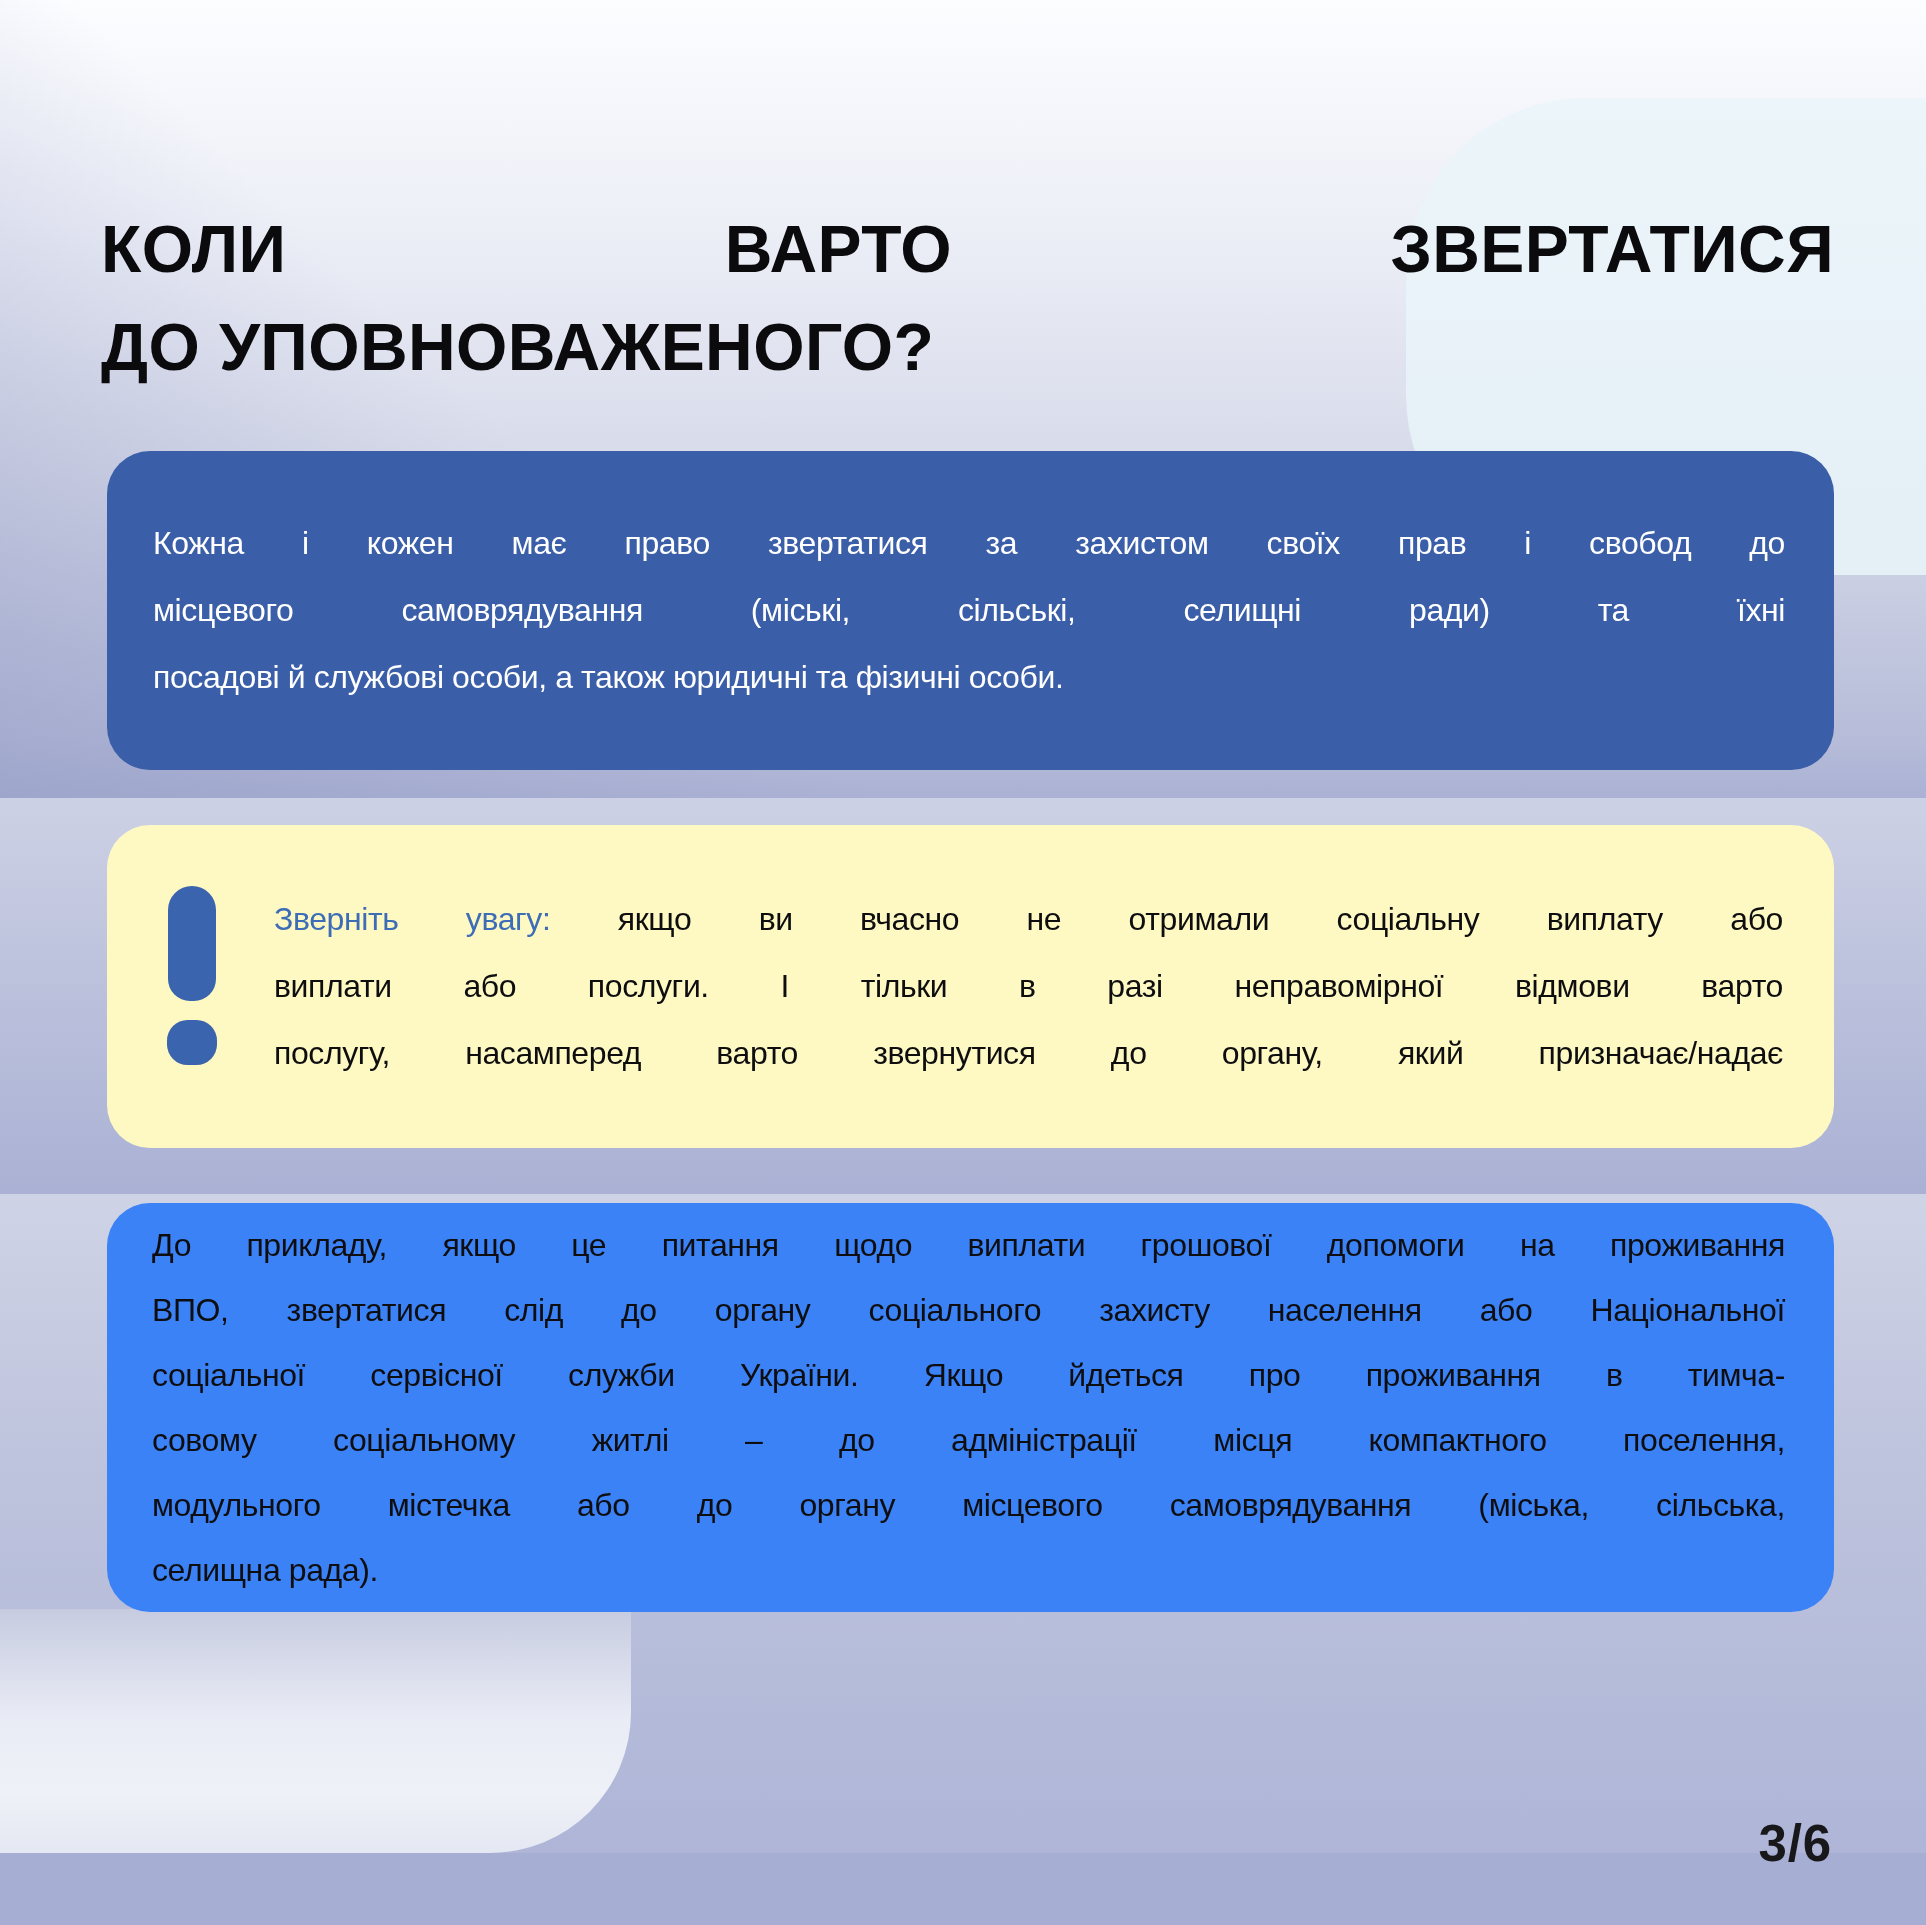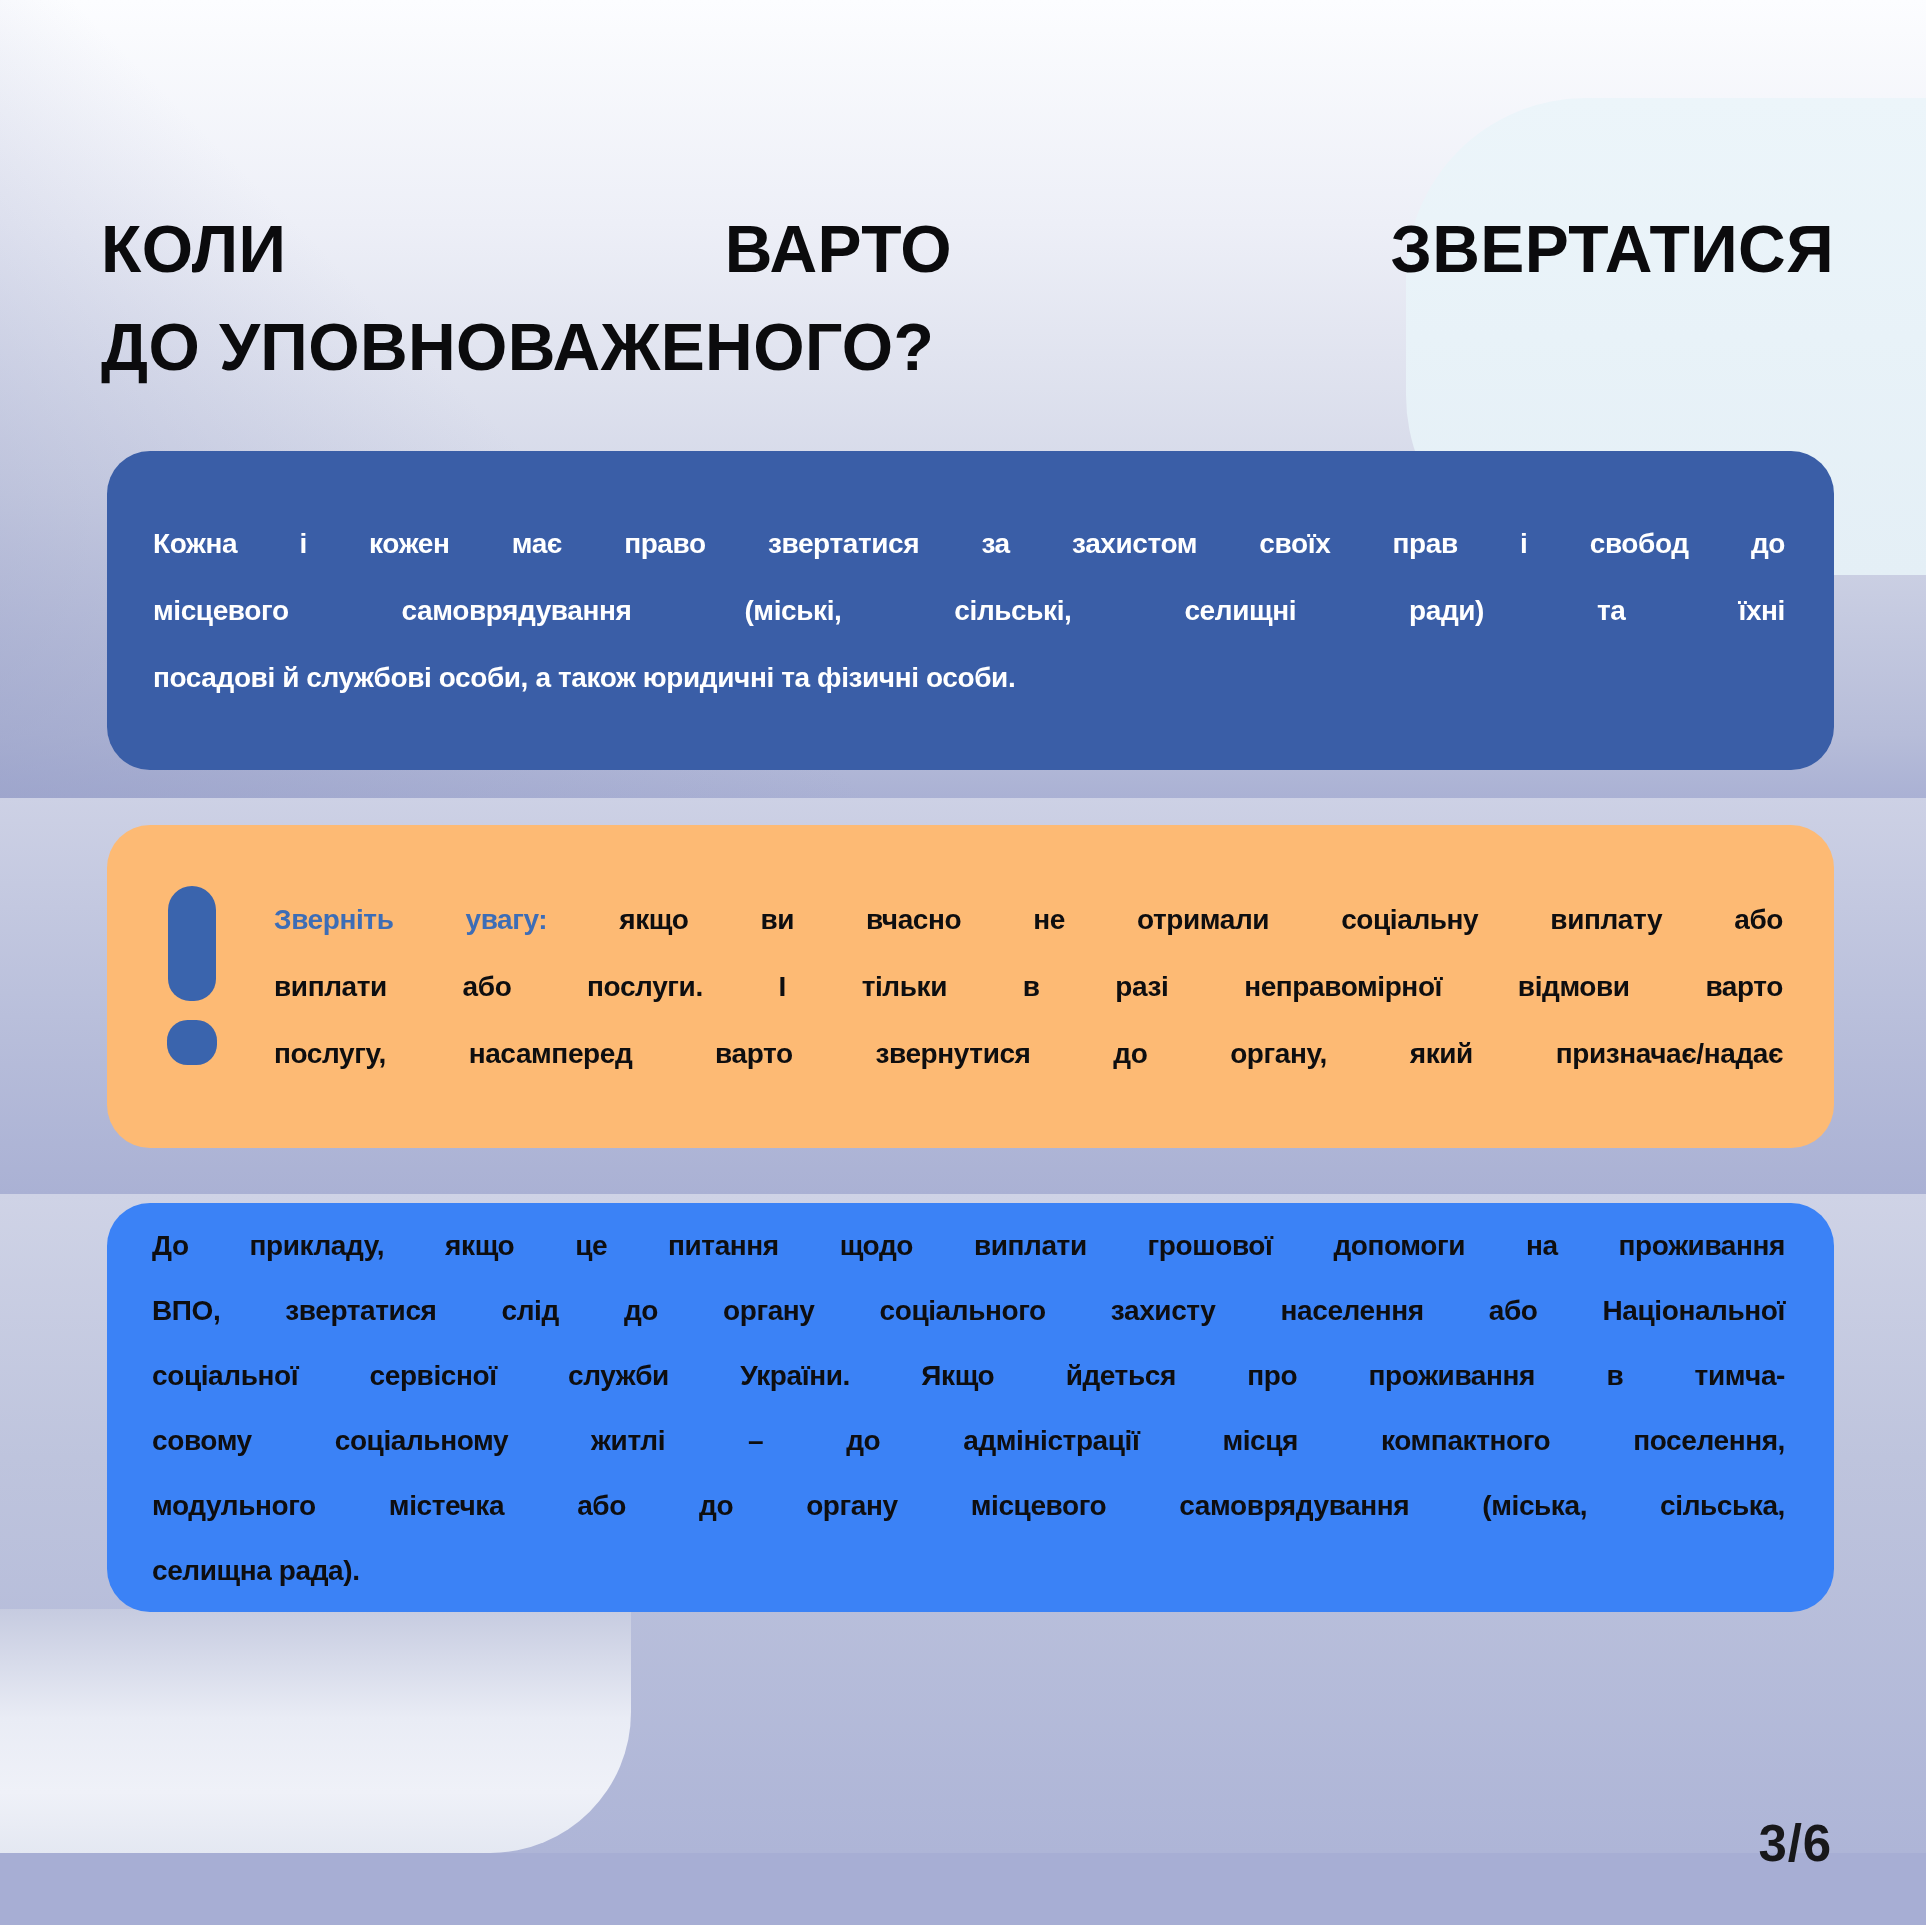--- a/index.html
+++ b/index.html
@@ -29,35 +29,35 @@
     position:absolute;left:0;top:1609px;width:631px;height:244px;
     border-bottom-right-radius:141px;
     background:linear-gradient(180deg,#c6cbe0 0%,#e9ecf5 45%,#eff1f8 75%,#e4e8f2 100%);}
   
   .title{
     position:absolute;left:101px;top:200px;width:1733px;
     font-size:66px;font-weight:bold;color:#0b0b0d;
     line-height:98px;letter-spacing:0.4px;}
   .title .line{text-align:left;}
   
-  .cardtext{font-size:28px;font-weight:bold;line-height:67px;
+  .cardtext{font-size:32px;font-weight:normal;line-height:67px;
     letter-spacing:-0.4px;color:#0e0e10;}
   .line{text-align:justify;text-align-last:justify;}
   .line.last{text-align-last:left;}
   .accent{color:var(--accent,#3d6db6);}
   .box-blue{
     position:absolute;left:107px;top:451px;width:1727px;height:319px;
     border-radius:43px;background:var(--brand-blue,#3a5ea7);
     display:flex;flex-direction:column;justify-content:center;
     box-sizing:border-box;padding:0 49px 0 46px;}
   .box-blue .cardtext-wrap{color:#ffffff;}
   .box-blue .line{color:#ffffff;}
   .box-white1{
     position:absolute;left:107px;top:825px;width:1727px;height:323px;
-    border-radius:43px;background:#fdba74;}
+    border-radius:43px;background:#fef9c3;}
   .box-white1 .text-area{
     position:absolute;left:167px;right:51px;top:0;bottom:0;
     display:flex;flex-direction:column;justify-content:center;}
   .excl{position:absolute;left:60px;top:61px;width:51px;height:182px;}
   .excl-bar{position:absolute;left:0.9px;top:0;width:48px;height:115px;
     background:var(--icon-blue,#3a64ad);border-radius:24px 24px 22px 22px;}
   .excl-dot{position:absolute;left:0;top:134px;width:50px;height:45px;
     background:var(--icon-blue,#3a64ad);border-radius:20.5px;}
   .box-white2{
     position:absolute;left:107px;top:1203px;width:1727px;height:409px;

